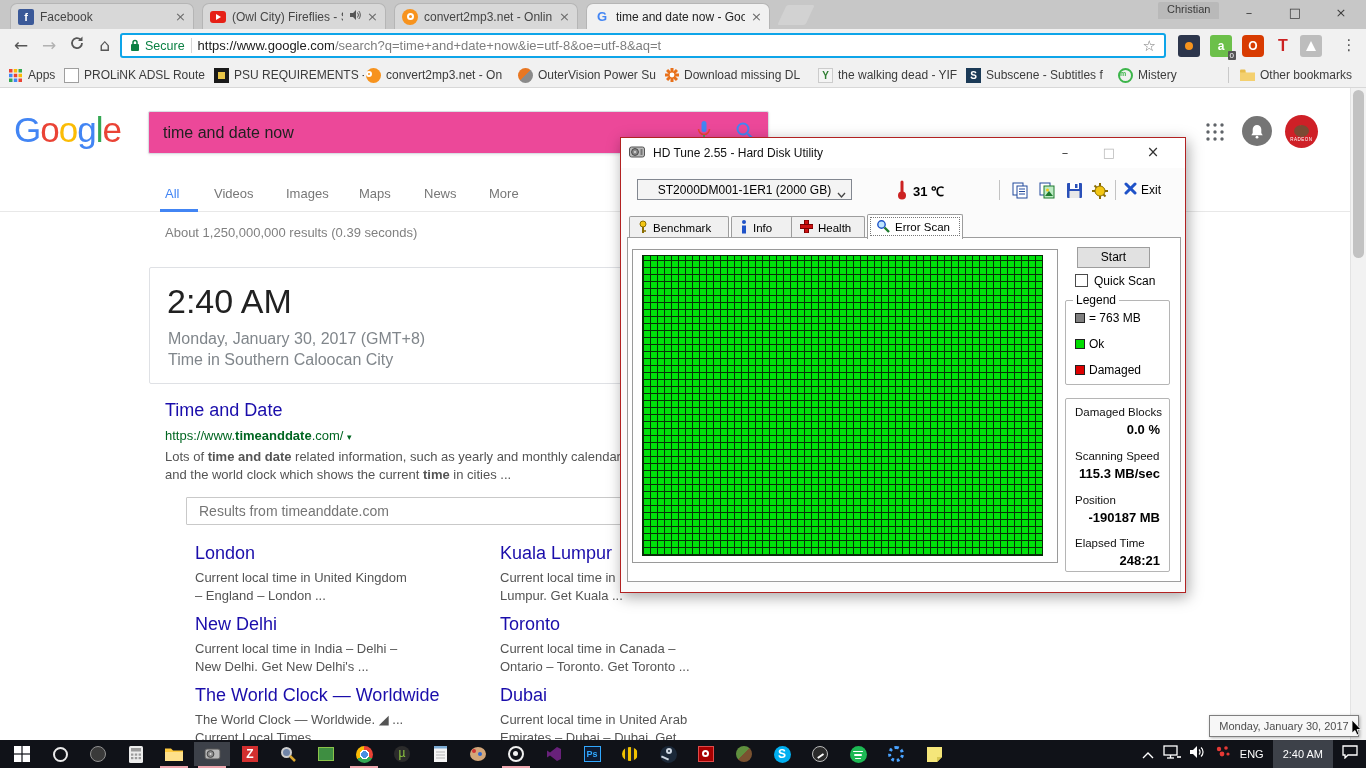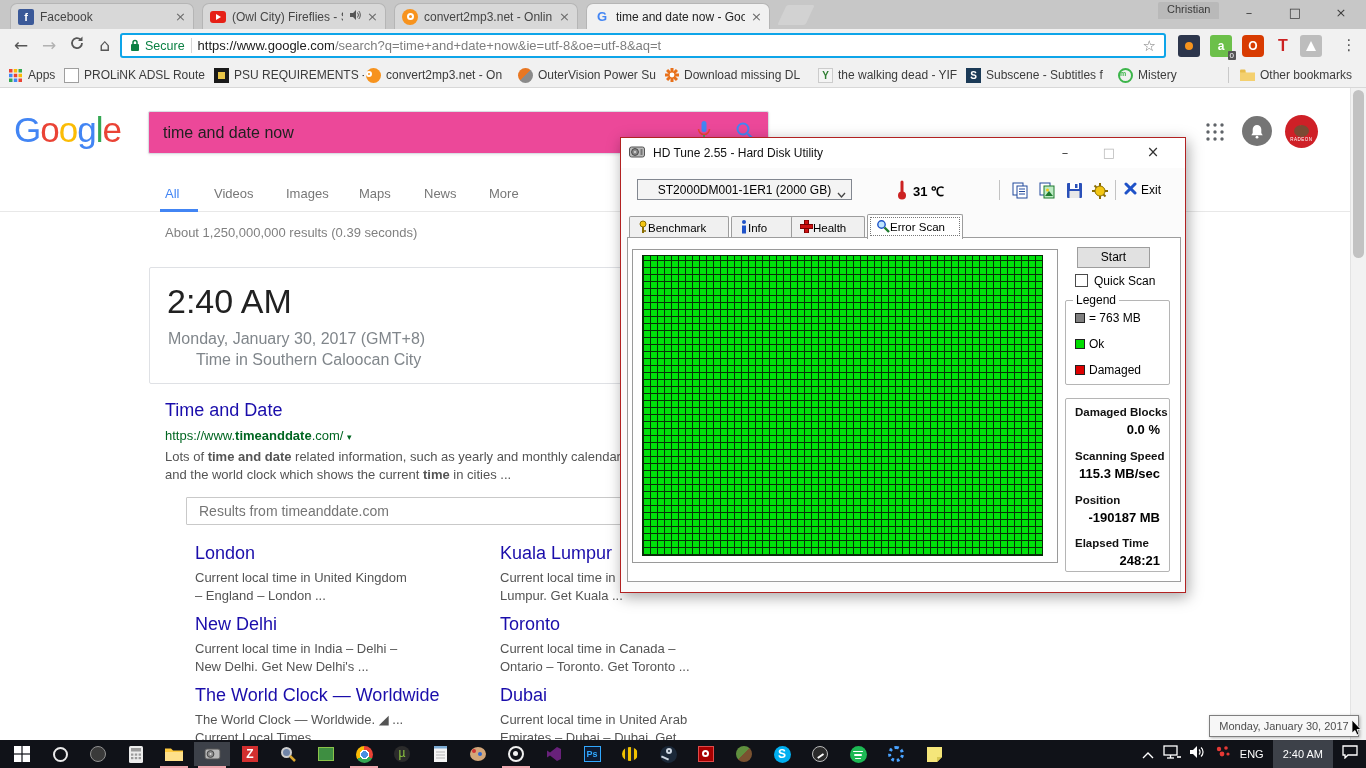--- a/index.html
+++ b/index.html
@@ -46,21 +46,21 @@
   .gsearch { position:absolute; left:148px; top:23px; width:621px; height:43px; background:#ec4899; border:1px solid #d9dde3; border-radius:2px; box-shadow:0 1px 3px rgba(0,0,0,.08); display:flex; align-items:center; padding:0 14px; }
   .gsearch input { border:none; outline:none; flex:1; font-size:16px; color:#212121; font-family:"Liberation Sans",sans-serif; background:transparent; }
   .gtabs { position:absolute; top:95px; left:0; width:1366px; height:29px; border-bottom:1px solid #e8e8e8; }
   .gtab { position:absolute; top:3px; font-size:13px; color:#777; }
   .gtab.active { color:#4285f4; }
   .gtab-underline { position:absolute; left:160px; top:26px; width:38px; height:3px; background:#4285f4; }
   .gstats { position:absolute; left:165px; top:137px; font-size:13px; color:#808080; }
   .timecard { position:absolute; left:149px; top:179px; width:481px; height:117px; border:1px solid #dfe1e5; border-radius:2px; }
   .tc-time { position:absolute; left:17px; top:14px; font-size:34px; color:#212121; }
   .tc-date { position:absolute; left:18px; top:62px; font-size:16px; color:#80868b; }
-  .tc-loc  { position:absolute; left:18px; top:83px; font-size:16px; color:#80868b;margin-left:28px; }
+  .tc-loc  { position:absolute; left:18px; top:83px; font-size:16px; color:#80868b; }
   .result { position:absolute; left:165px; top:312px; width:470px; }
   .rtitle { font-size:18px; color:#1a0dab; }
   .rurl { font-size:13px; color:#006621; margin-top:7px; }
   .rsnip { font-size:13px; color:#545454; line-height:18px; margin-top:5px; }
   .rsnip b, .rurl b { font-weight:bold; }
   .sitesearch { position:absolute; left:186px; top:409px; width:438px; height:28px; border:1px solid #c9c9c9; border-radius:1px; font-size:14px; color:#9aa0a6; padding-left:12px; font-family:"Liberation Sans",sans-serif; outline:none; }
   .city { position:absolute; width:300px; }
   .ctitle { font-size:18px; color:#1a0dab; }
   .csnip { font-size:13px; color:#545454; line-height:18px; margin-top:5px; }
   .gapps { position:absolute; left:1206px; top:35px; }
@@ -77,37 +77,37 @@
   .hd-titlebar { position:absolute; top:0; left:0; width:100%; height:30px; background:#fff; display:flex; align-items:center; padding-left:8px; gap:8px; }
   .hd-title { font-size:12px; color:#111; }
   .hd-winbtn { position:absolute; top:0; width:36px; height:29px; text-align:center; line-height:29px; font-size:13px; color:#333; }
   .hd-combo { position:absolute; left:16px; top:41px; width:215px; height:21px; background:#f4f4f4; border:1px solid #828790; display:flex; align-items:center; justify-content:center; font-size:12px; }
   .hd-combo .chev { position:absolute; right:5px; top:7px; }
   .hd-temp { position:absolute; left:292px; top:44px; font-size:13px; font-weight:bold; }
   .hd-tool { position:absolute; top:42px; width:22px; height:20px; display:flex; align-items:center; justify-content:center; }
   .hd-sep { position:absolute; top:42px; width:1px; height:20px; background:#c3c3c3; }
   .hd-exit { position:absolute; left:520px; top:45px; font-size:12px; }
   .hd-exit-x { position:absolute; left:503px; top:44px; }
-  .hd-tab { position:absolute; top:78px; height:22px; background:#f0f0f0; border:1px solid #9d9d9d; border-bottom:none; border-radius:2px 2px 0 0; display:flex; align-items:center; padding:0 8px; font-size:11.5px; z-index:2; }
+  .hd-tab { position:absolute; top:78px; height:22px; background:#f0f0f0; border:1px solid #9d9d9d; border-bottom:none; border-radius:2px 2px 0 0; display:flex; align-items:center; padding:0 8px; gap:5px; font-size:11.5px; z-index:2; }
   .hd-tab.active { background:#fff; height:25px; top:76px; z-index:4; outline:1px dotted #777; outline-offset:-4px; }
   .hd-panel { position:absolute; left:6px; top:99px; width:554px; height:345px; background:#fff; border:1px solid #9d9d9d; z-index:3; }
   .scan-frame { position:absolute; left:4px; top:11px; width:426px; height:314px; border:1px solid #9a9a9a; background:#fff; }
   .scan-grid { position:absolute; left:9px; top:5px; width:401px; height:301px; background-color:#00e10a; border:1px solid #062d06;
     background-image:
       repeating-linear-gradient(90deg,#083008 0,#083008 1px,transparent 1px,transparent 7px),
       repeating-linear-gradient(0deg,#083008 0,#083008 1px,transparent 1px,transparent 7px); }
   .hd-start { position:absolute; left:449px; top:9px; width:73px; height:21px; background:#e1e1e1; border:1px solid #9d9d9d; font-size:12px; text-align:center; line-height:19px; }
   .hd-check { position:absolute; left:447px; top:36px; width:13px; height:13px; background:#fff; border:1px solid #4a4a4a; }
   .hd-checklbl { position:absolute; left:466px; top:36px; font-size:12px; }
   .groupbox { position:absolute; left:437px; top:62px; width:105px; height:85px; border:1px solid #b5b5b5; border-radius:2px; }
   .groupbox .gb-title { position:absolute; left:7px; top:-8px; background:#fff; padding:0 3px; font-size:12px; }
   .gb-row { position:absolute; left:9px; display:flex; align-items:center; gap:4px; font-size:12px; }
   .swatch { width:10px; height:10px; border:1px solid #222; flex:none; }
   .statsbox { position:absolute; left:437px; top:160px; width:105px; height:174px; border:1px solid #b5b5b5; border-radius:2px; }
-  .st-lbl { position:absolute; left:9px; font-size:11.5px; color:#111;font-weight:bold; }
+  .st-lbl { position:absolute; left:9px; font-size:11.5px; color:#111; }
   .st-val { position:absolute; right:9px; font-size:13px; font-weight:bold; }
 
   
   .taskbar { position:absolute; left:0; top:740px; width:1366px; height:28px; background:#101218; z-index:100; }
   .tbicon { position:absolute; top:2px; width:36px; height:24px; display:flex; align-items:center; justify-content:center; }
   .tbicon.hl { background:#3d4149; }
   .tbicon .ul { position:absolute; left:4px; bottom:-2px; width:28px; height:2px; background:#eda6ae; }
   .tray { position:absolute; right:0; top:0; height:28px; display:flex; align-items:center; gap:9px; padding-right:8px; color:#fff; }
   .tray .txt { font-size:11px; color:#fff; }
   .clockbox { background:#3d4149; height:28px; display:flex; align-items:center; padding:0 10px; }

